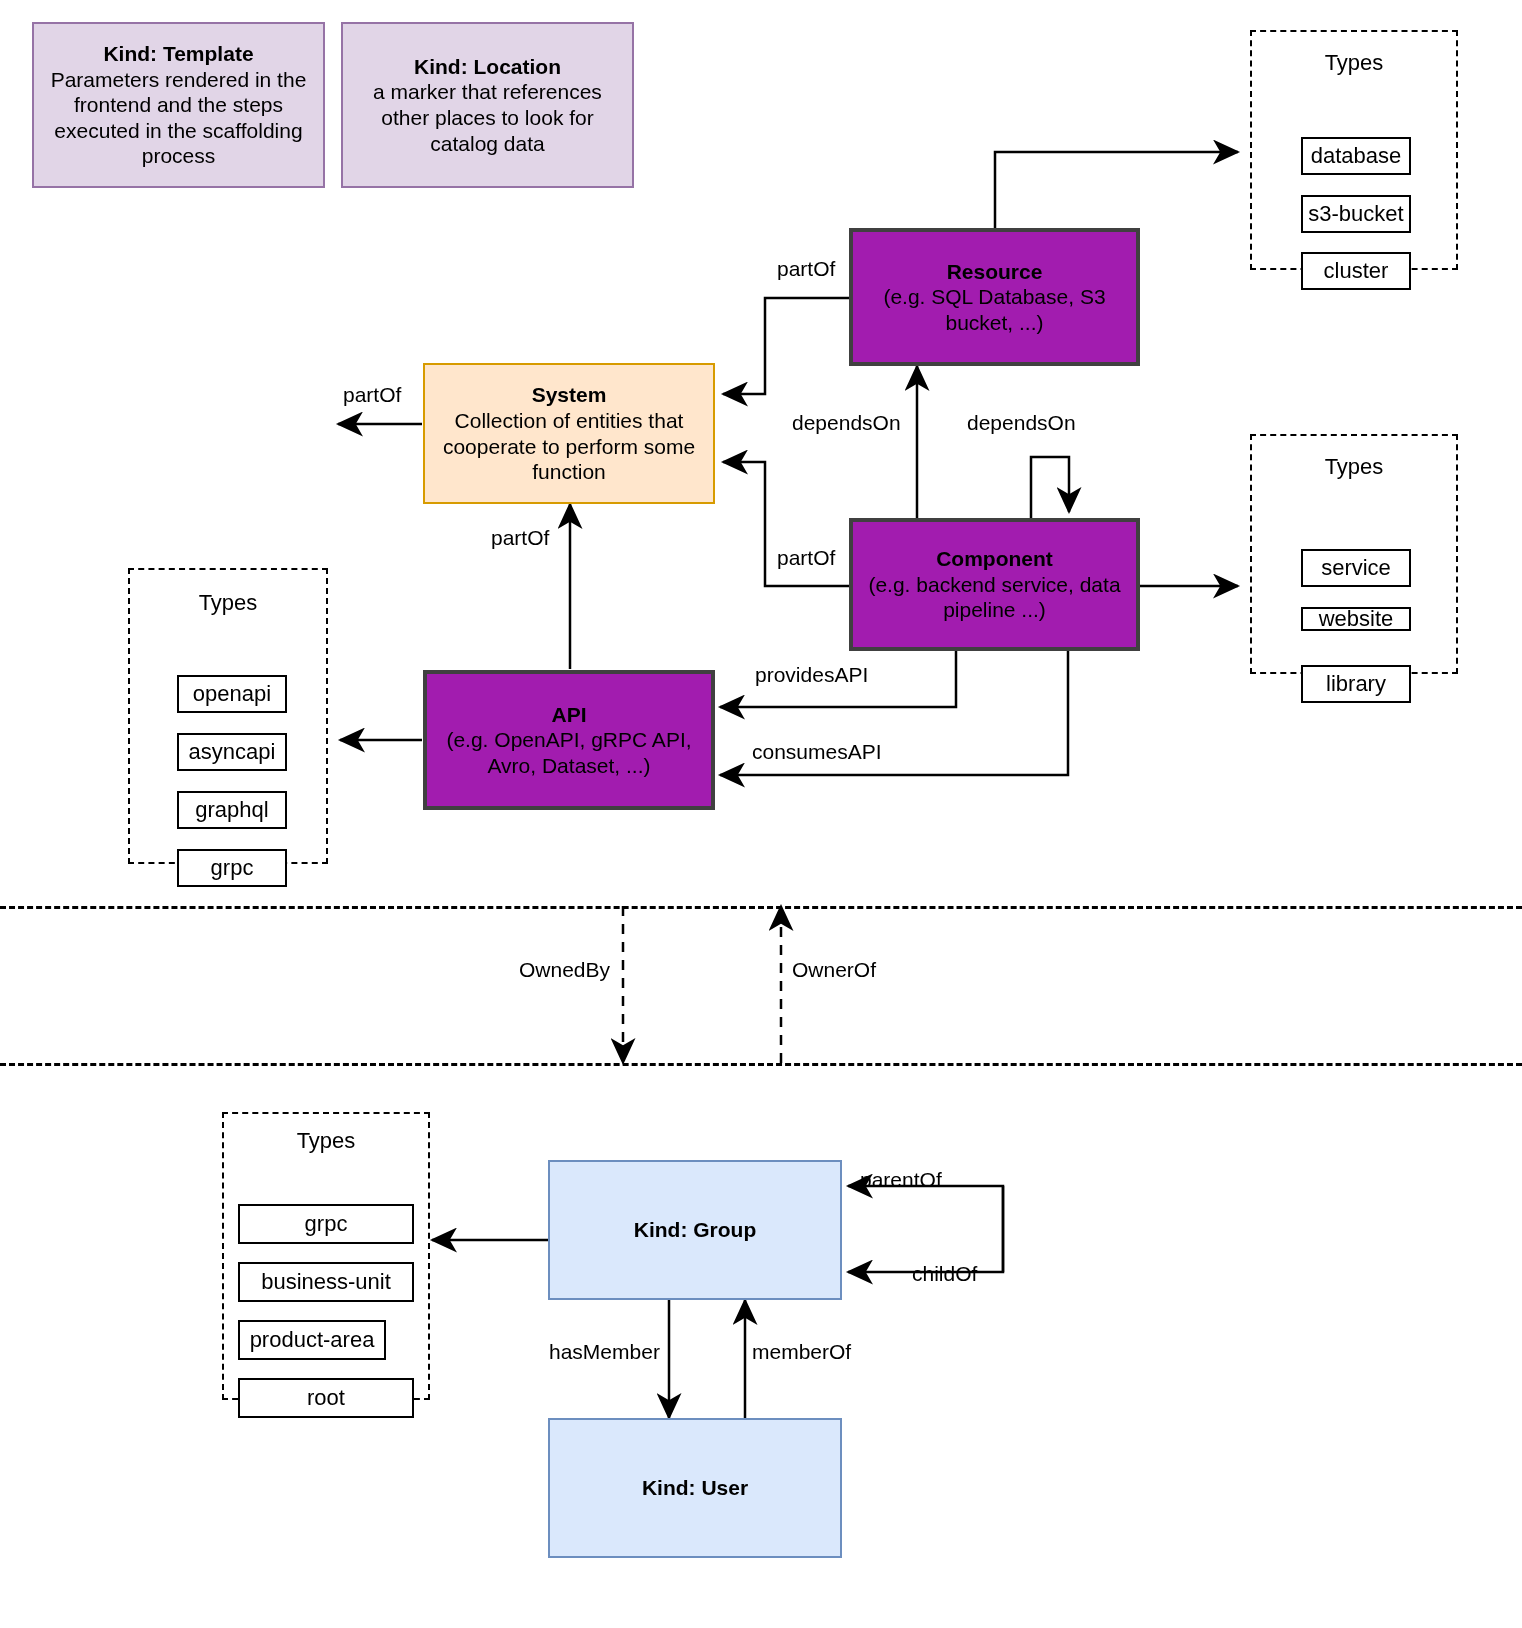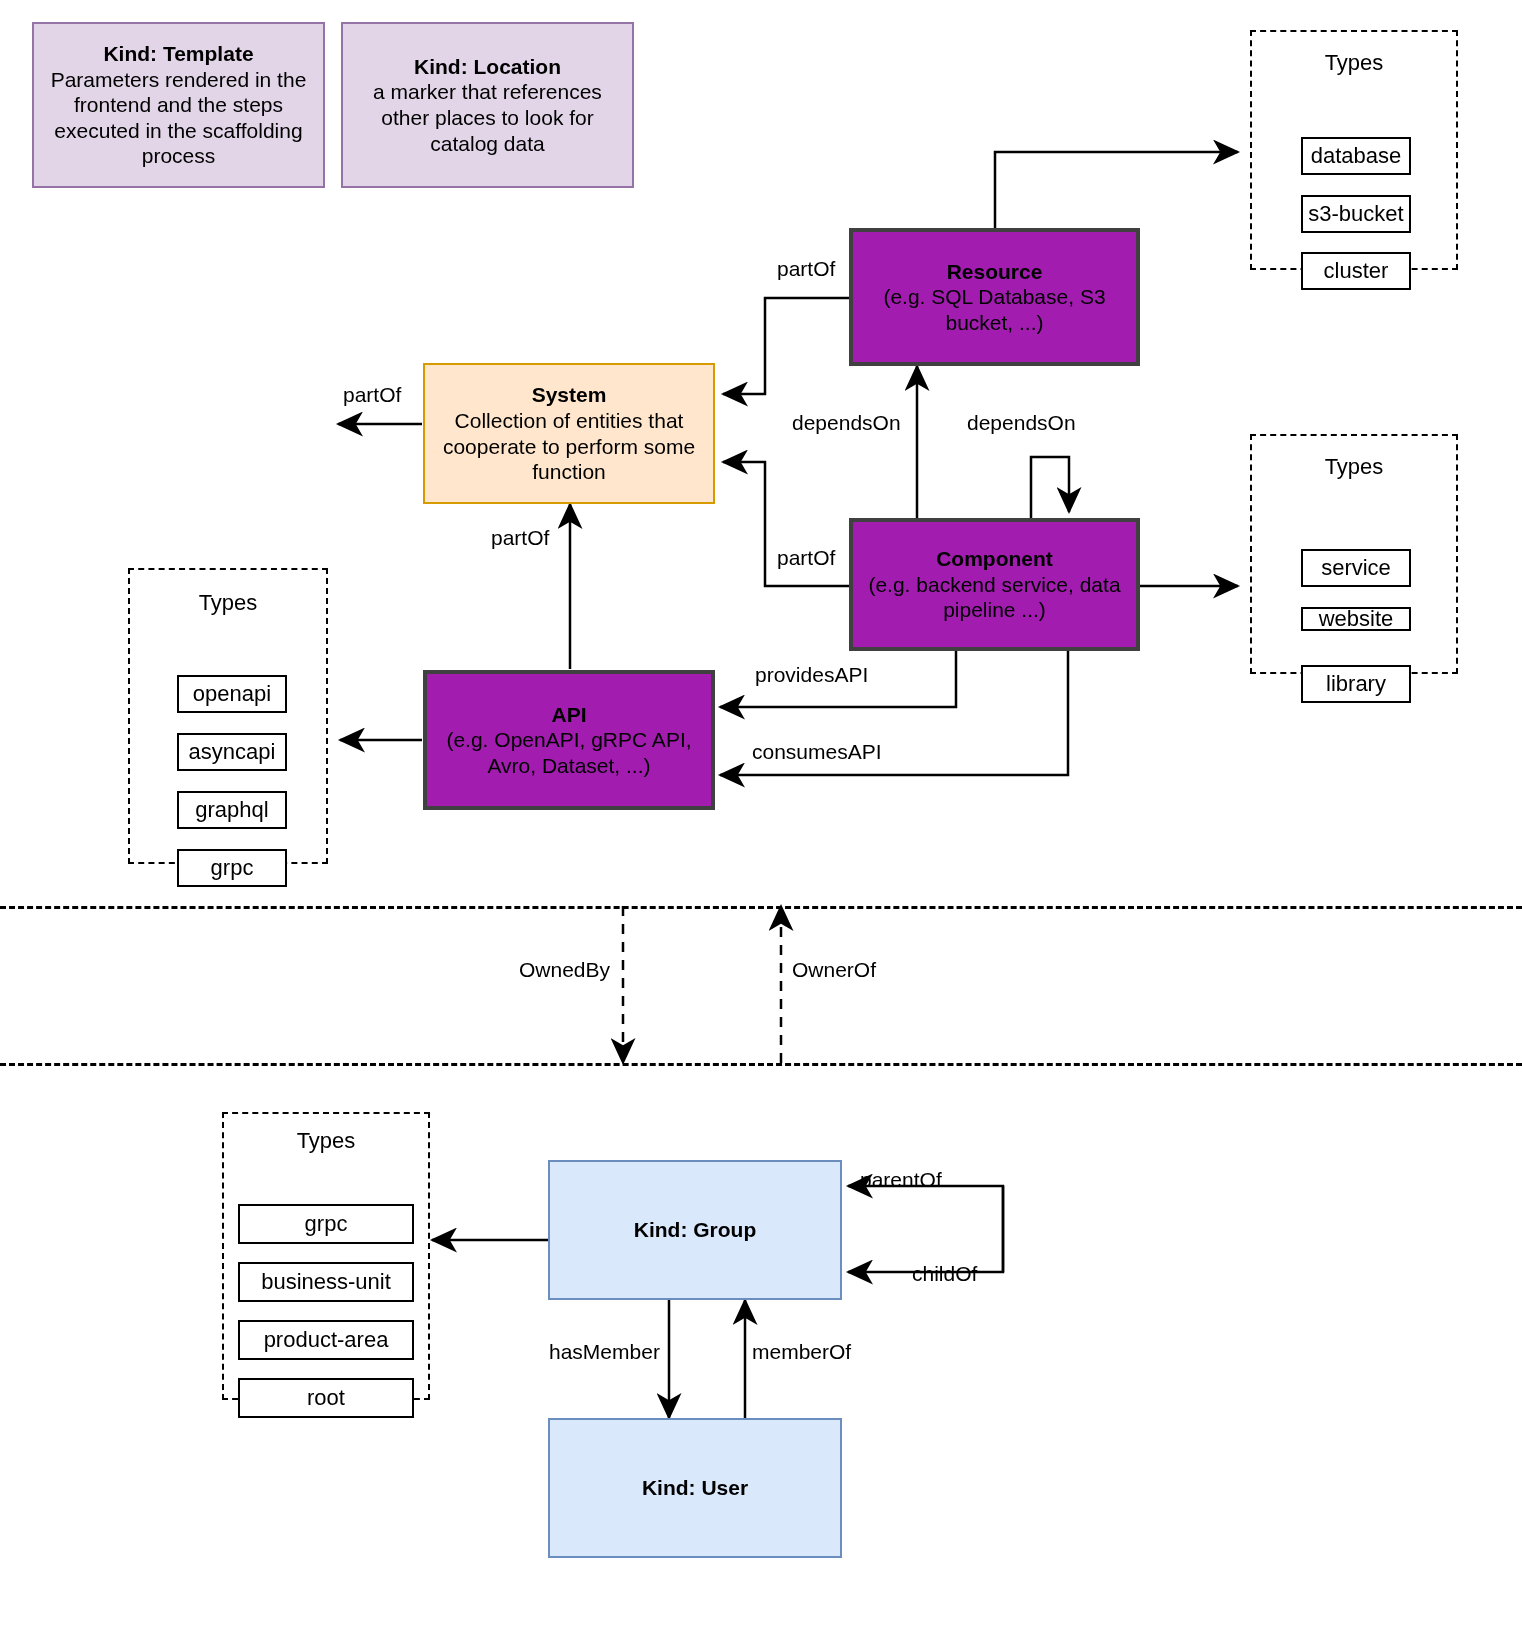--- a/index.html
+++ b/index.html
@@ -210,21 +210,21 @@
     <div class="type-chip" style="left:47px; top:66px; width:110px; height:38px;">openapi</div>
     <div class="type-chip" style="left:47px; top:124px; width:110px; height:38px;">asyncapi</div>
     <div class="type-chip" style="left:47px; top:182px; width:110px; height:38px;">graphql</div>
     <div class="type-chip" style="left:47px; top:240px; width:110px; height:38px;">grpc</div>
   </div>
 
   <div class="types-group" style="left:222px; top:1112px; width:208px; height:288px;">
     <div class="types-title" style="top:14px;">Types</div>
     <div class="type-chip" style="left:14px; top:51px; width:176px; height:40px;">grpc</div>
     <div class="type-chip" style="left:14px; top:109px; width:176px; height:40px;">business-unit</div>
-    <div class="type-chip" style="left:14px; top:167px; width:176px; height:40px;text-align:center;">product-area</div>
+    <div class="type-chip" style="left:14px; top:167px; width:148px; height:40px;text-align:center;">product-area</div>
     <div class="type-chip" style="left:14px; top:225px; width:176px; height:40px;">root</div>
   </div>
 
   <div class="edge-label" style="left:343px; top:383px;">partOf</div>
 
   <div class="edge-label" style="left:777px; top:257px;">partOf</div>
 
   <div class="edge-label" style="left:777px; top:546px;">partOf</div>
 
   <div class="edge-label" style="left:491px; top:526px;">partOf</div>

